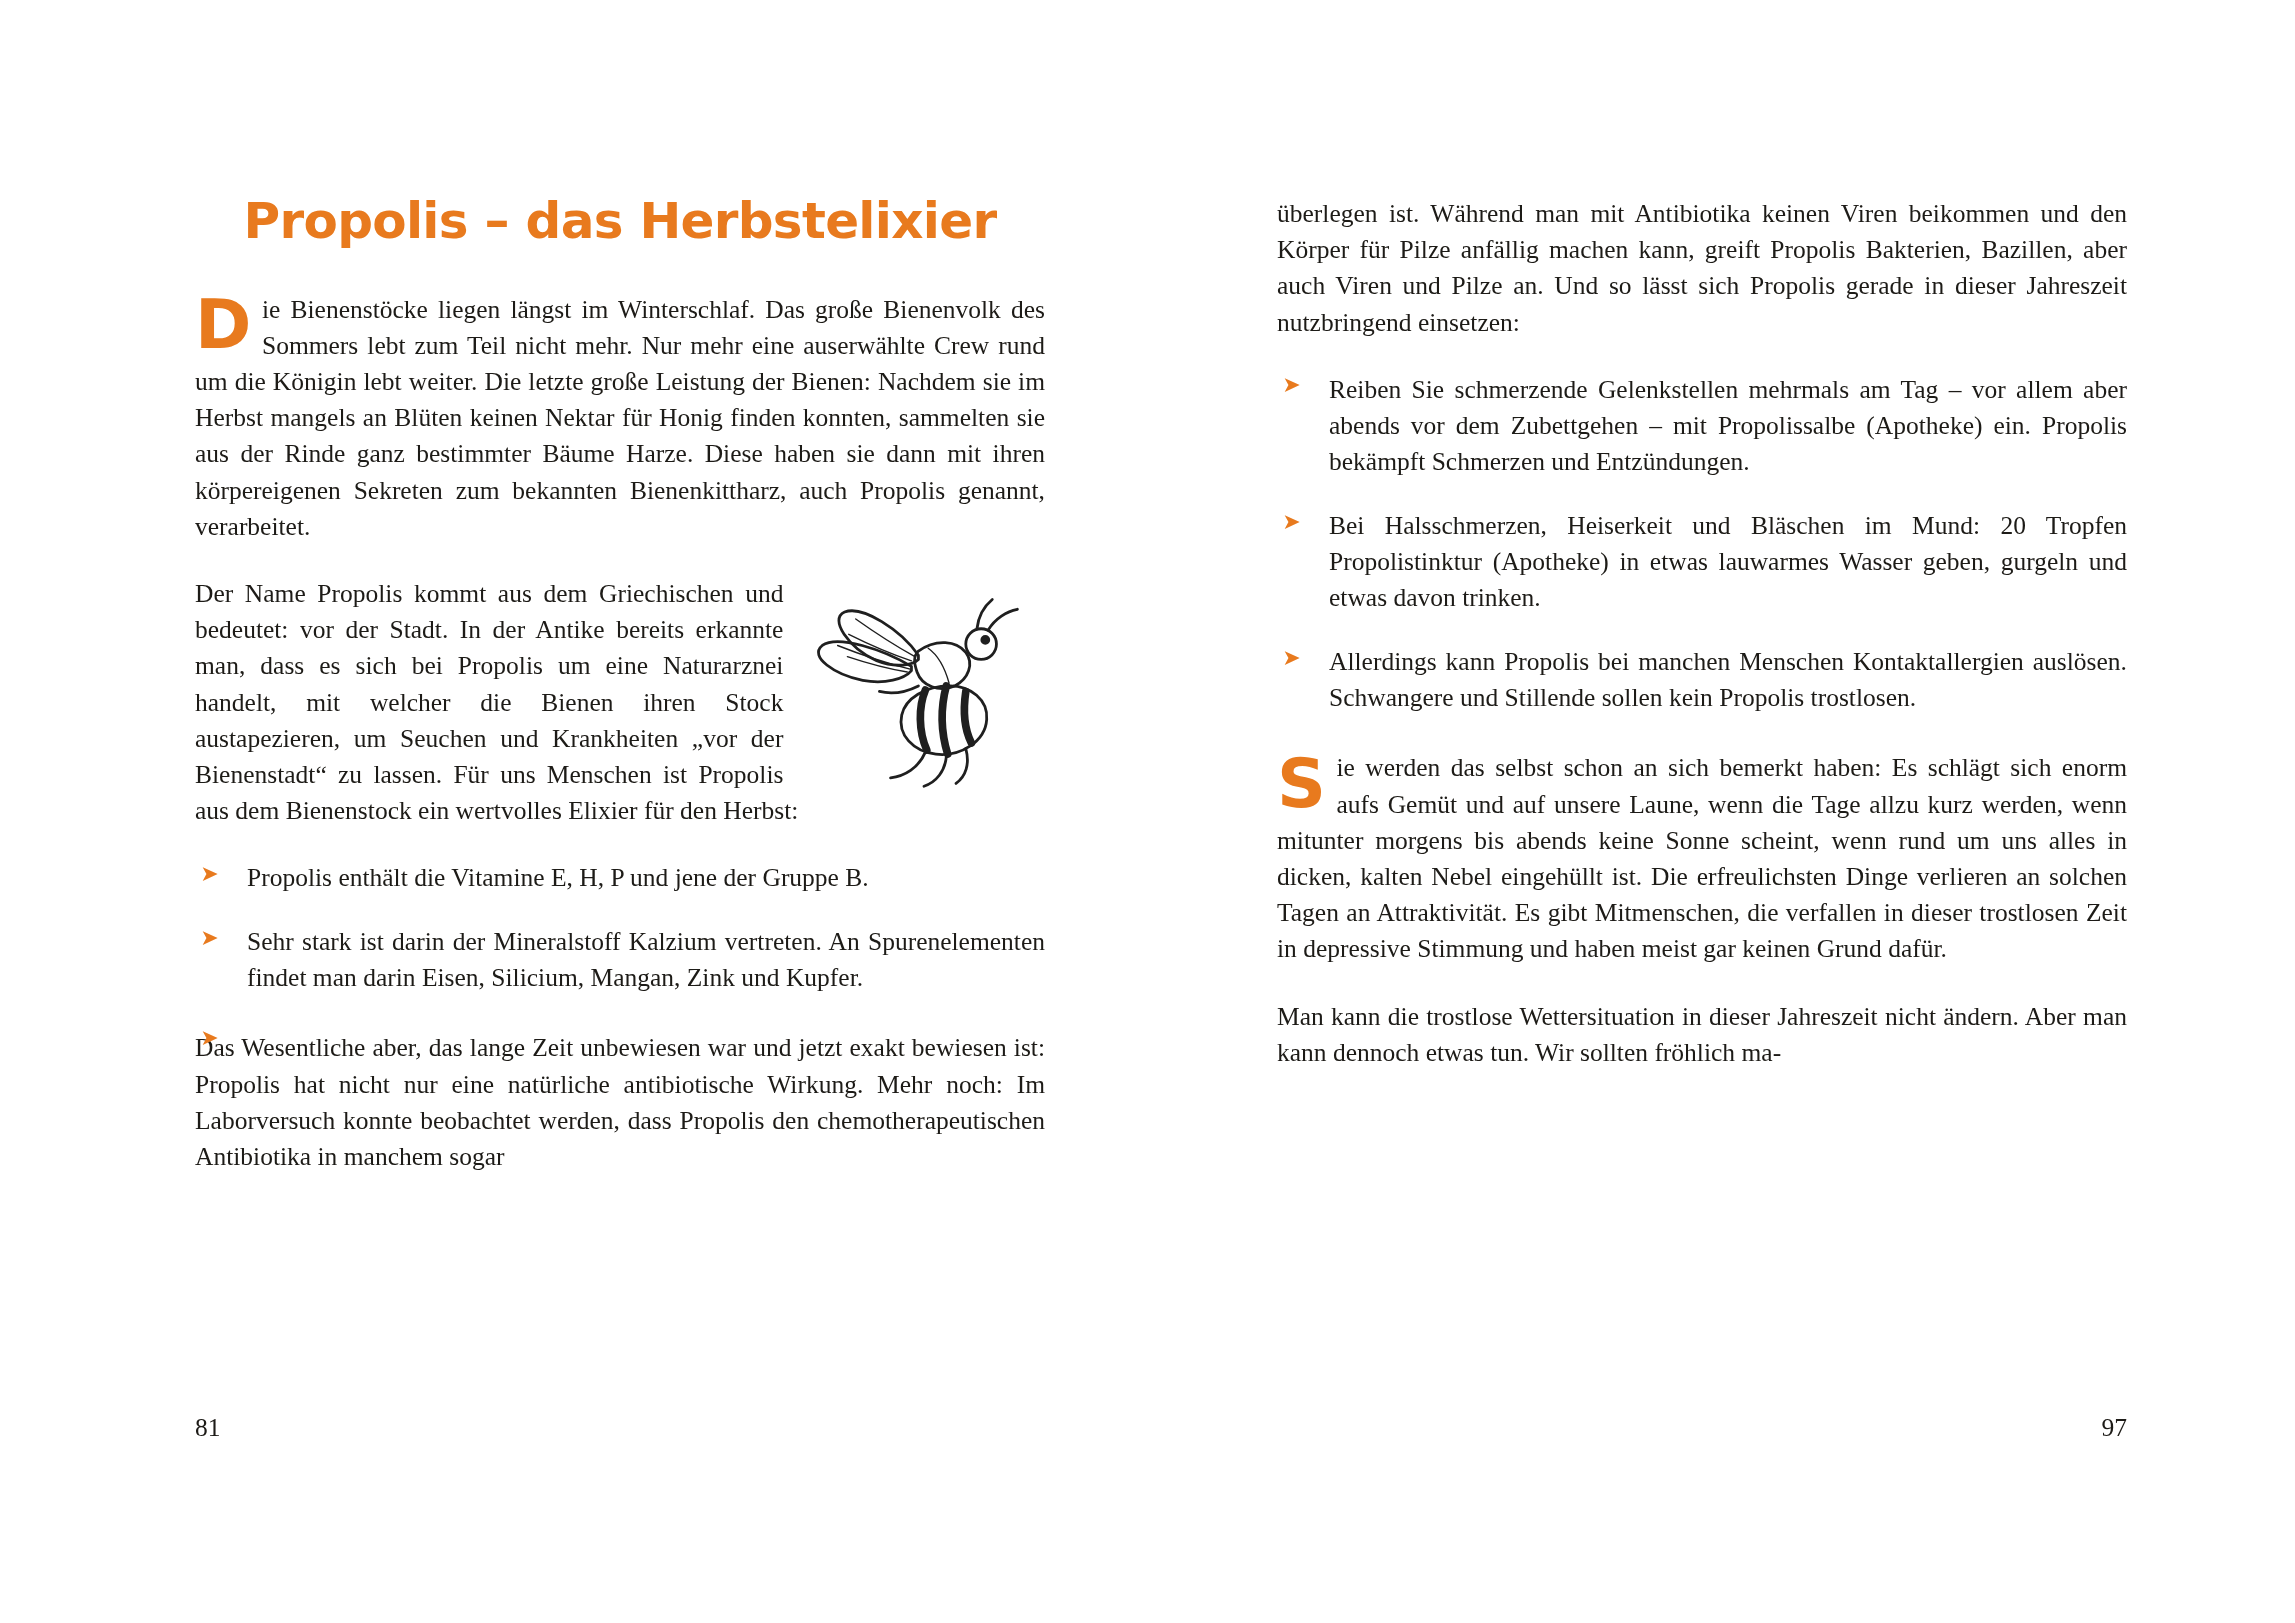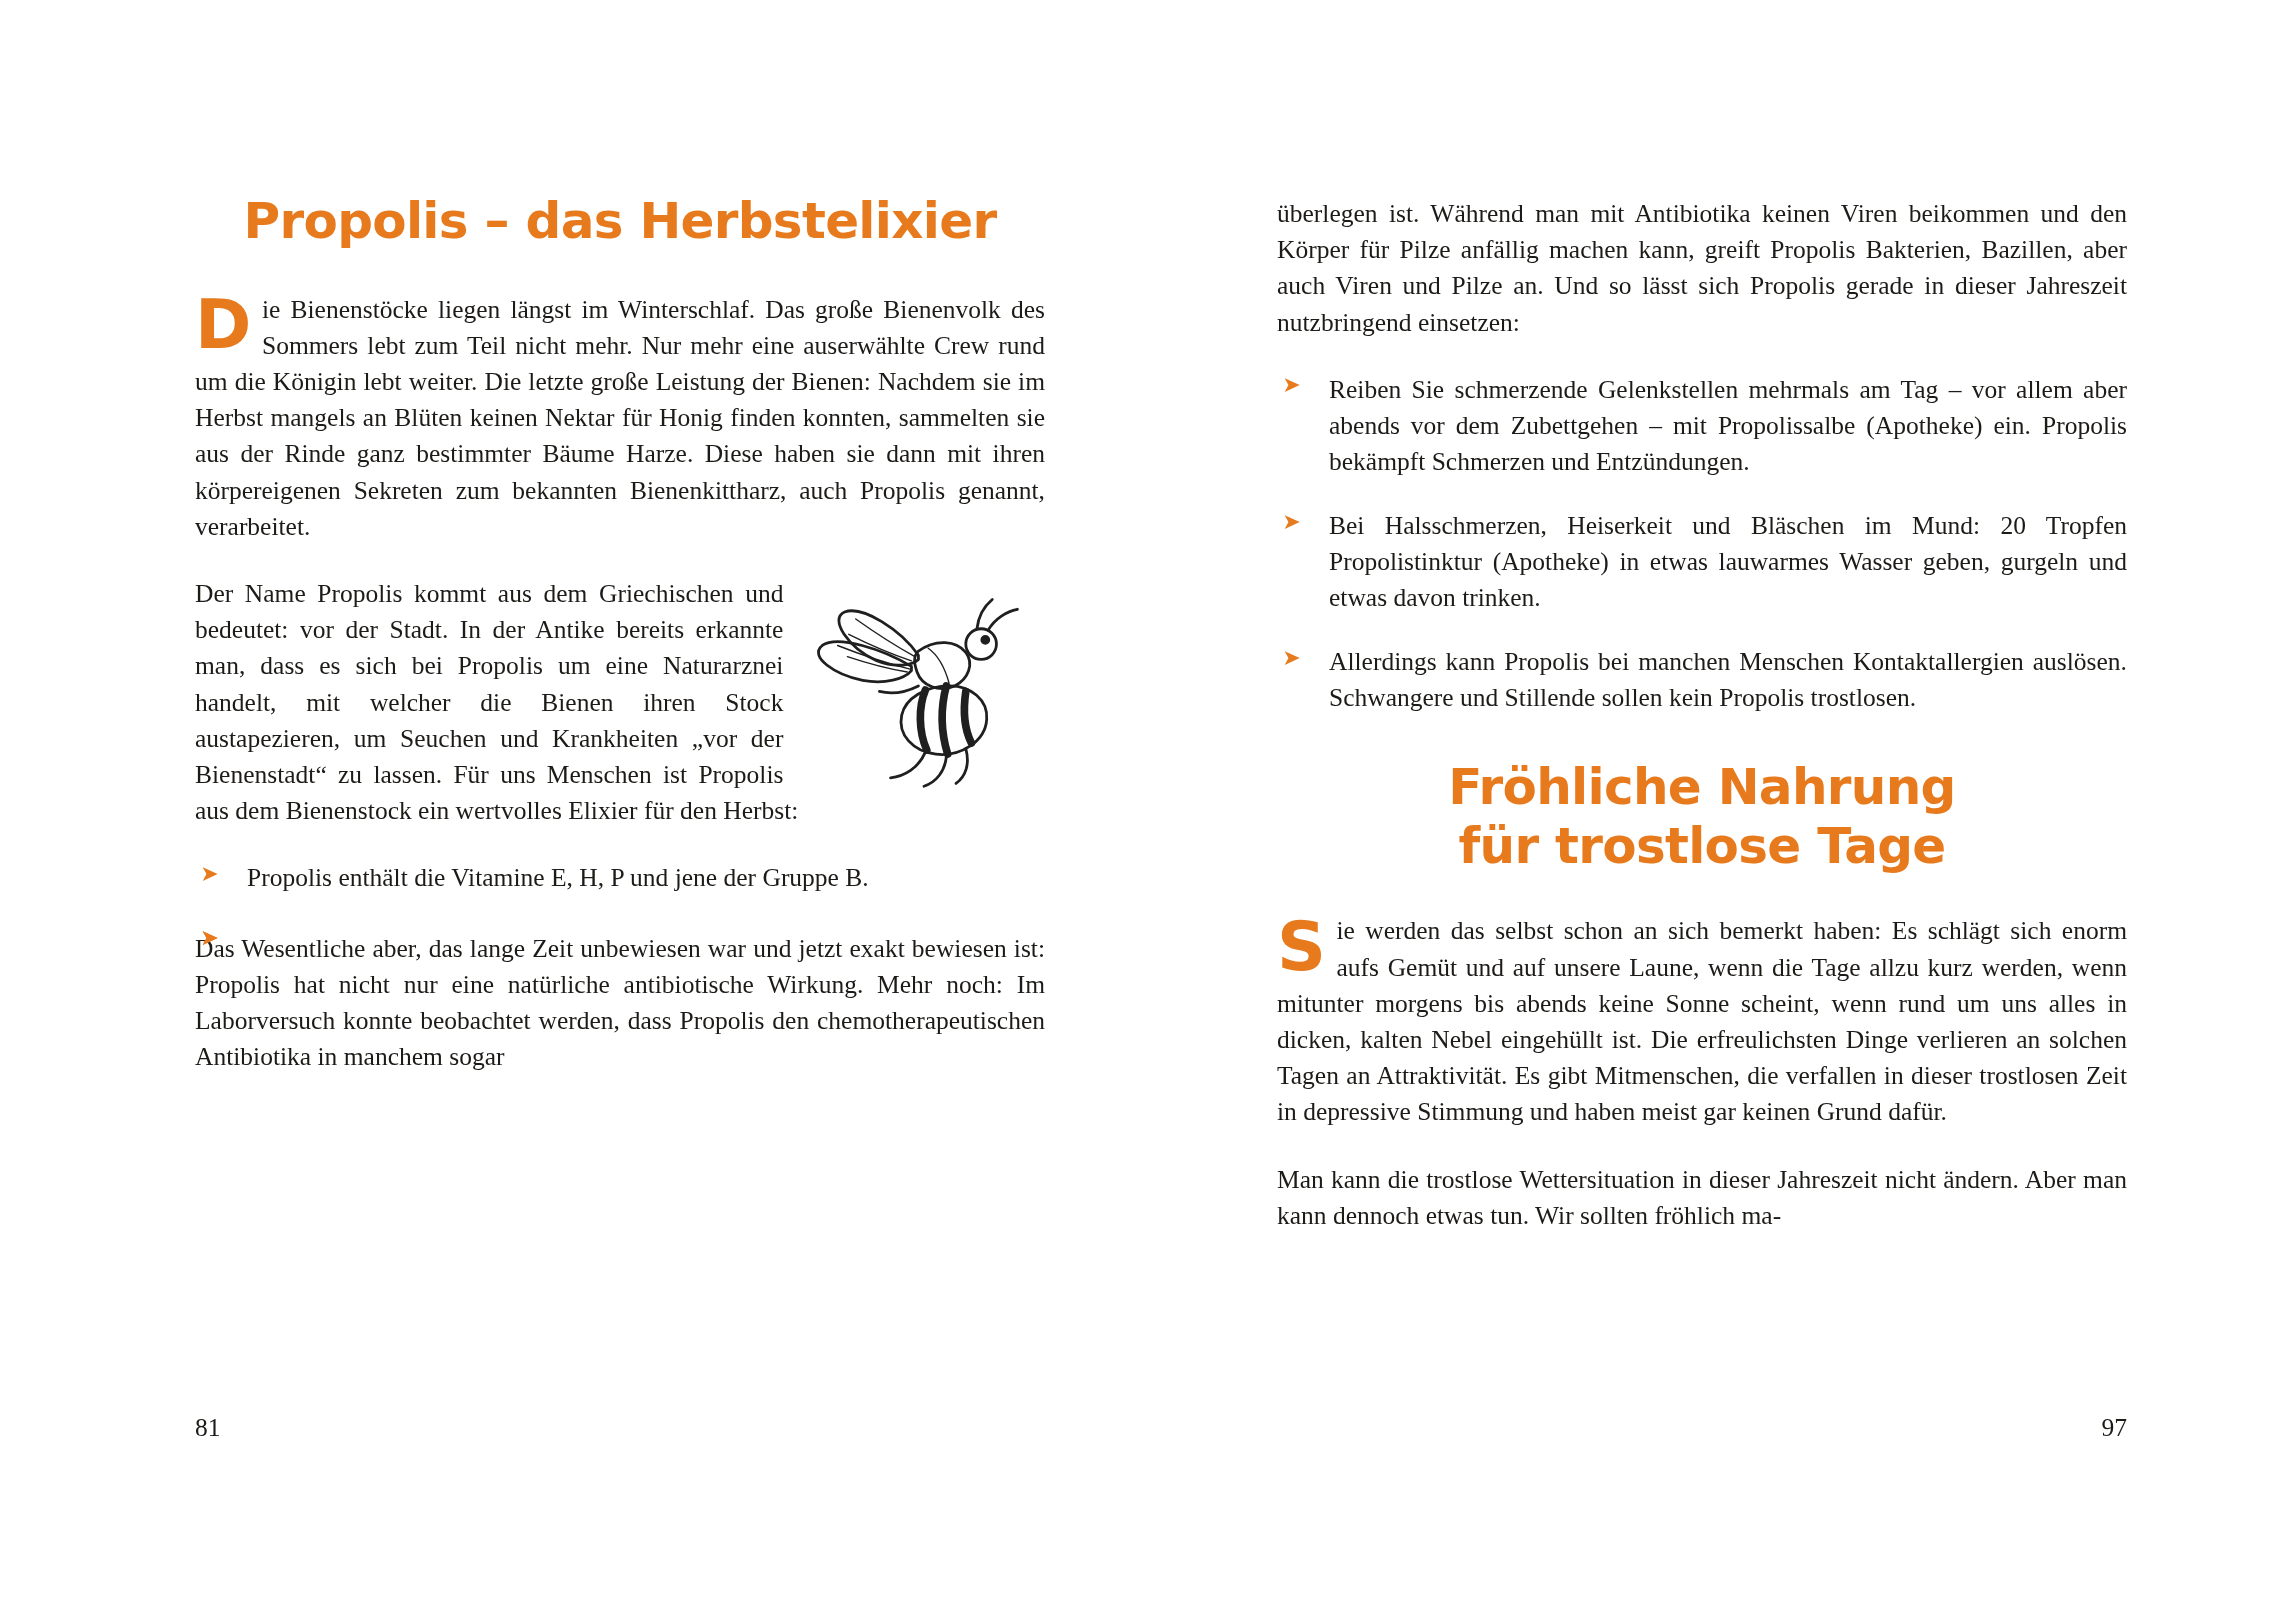--- a/index.html
+++ b/index.html
@@ -135,20 +135,21 @@
       <span>Der Name Propolis kommt aus dem Griechischen und bedeutet: vor der Stadt. In der Antike bereits erkannte man, dass es sich bei Propolis um eine Naturarznei handelt, mit welcher die Bienen ihren Stock austapezieren, um Seuchen und Krankheiten „vor der Bienenstadt“ zu lassen. Für uns Menschen ist Propolis aus dem Bienenstock ein wertvolles Elixier für den Herbst:</span>
     </p>
 
     <ul class="bullets">
       <li class="bullet">
         <span class="marker">➤</span>
         <span class="bullet-text">Propolis enthält die Vitamine E, H, P und jene der Gruppe B.</span>
       </li>
       <li class="bullet">
         <span class="marker">➤</span>
+        <span class="bullet-text">Sehr stark ist darin der Mineralstoff Kalzium vertreten. An Spurenelementen findet man darin Eisen, Silicium, Mangan, Zink und Kupfer.</span>
       </li>
       <li class="bullet">
         <span class="marker">➤</span>
       </li>
     </ul>
 
     <p class="para last">Das Wesentliche aber, das lange Zeit unbewiesen war und jetzt exakt bewiesen ist: Propolis hat nicht nur eine natürliche antibiotische Wirkung. Mehr noch: Im Laborversuch konnte beobachtet werden, dass Propolis den chemotherapeutischen Antibiotika in manchem sogar</p>
   </section>
 
   <section class="page right">
@@ -163,24 +164,20 @@
       <li class="bullet">
         <span class="marker">➤</span>
         <span class="bullet-text">Bei Halsschmerzen, Heiserkeit und Bläschen im Mund: 20 Tropfen Propolistinktur (Apotheke) in etwas lauwarmes Wasser geben, gurgeln und etwas davon trinken.</span>
       </li>
       <li class="bullet">
         <span class="marker">➤</span>
         <span class="bullet-text">Allerdings kann Propolis bei manchen Menschen Kontaktallergien auslösen. Schwangere und Stillende sollen kein Propolis trostlosen.</span>
       </li>
     </ul>
 
-    <h2 class="section-title">
-      <span>Fröhliche Nahrung</span>
-      <span>für trostlose Tage</span>
-    </h2>
 
     <p class="para">
       <span class="dropcap">S</span><span>ie werden das selbst schon an sich bemerkt haben: Es schlägt sich enorm aufs Gemüt und auf unsere Laune, wenn die Tage allzu kurz werden, wenn mitunter morgens bis abends keine Sonne scheint, wenn rund um uns alles in dicken, kalten Nebel eingehüllt ist. Die erfreulichsten Dinge verlieren an solchen Tagen an Attraktivität. Es gibt Mitmenschen, die verfallen in dieser trostlosen Zeit in depressive Stimmung und haben meist gar keinen Grund dafür.</span>
     </p>
 
     <p class="para last">Man kann die trostlose Wettersituation in dieser Jahreszeit nicht ändern. Aber man kann dennoch etwas tun. Wir sollten fröhlich ma-</p>
   </section>
 
   <div class="page-number left-num">81</div>
   <div class="page-number right-num">97</div>

